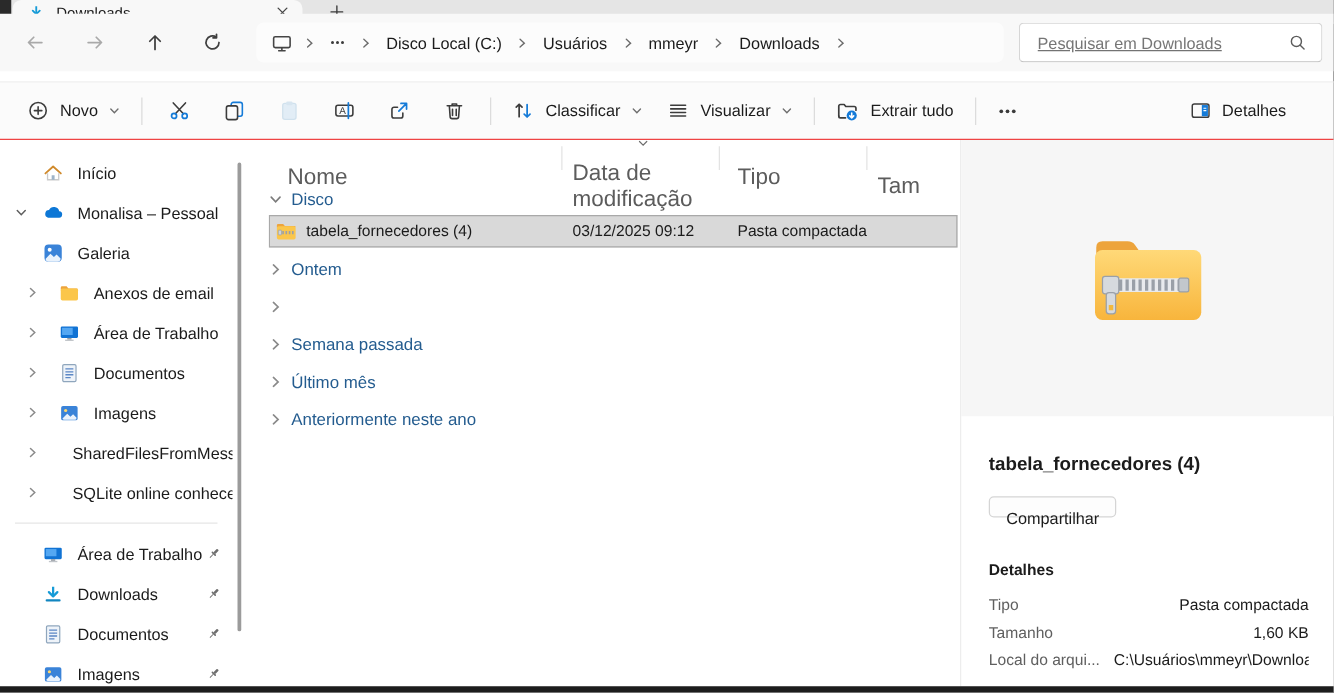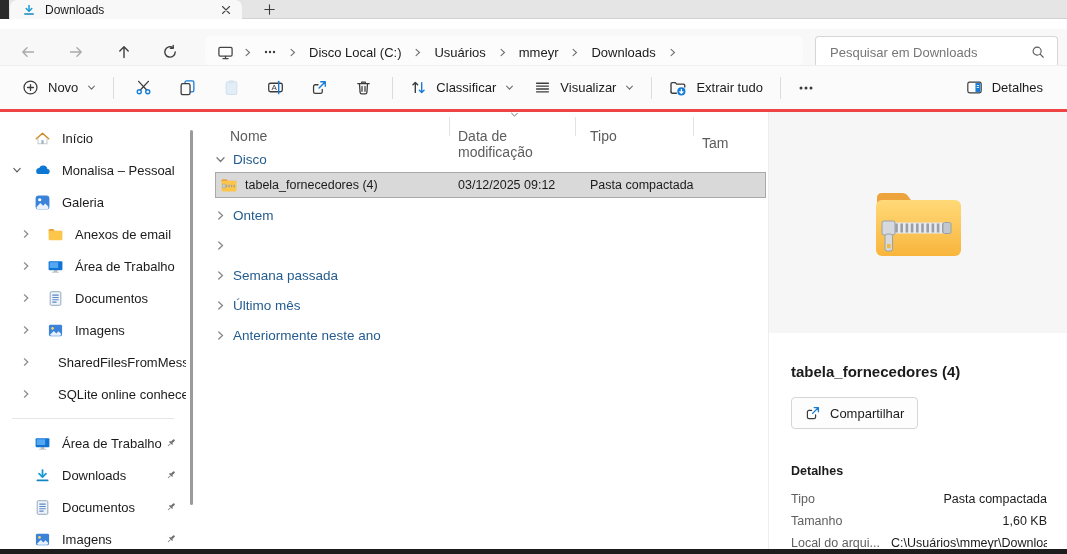--- a/index.html
+++ b/index.html
@@ -9,32 +9,32 @@
 
   
   .tabbar{position:absolute;left:0;top:0;width:100%;height:19px;background:#e5e5e5;border-bottom:1px solid #d2d2d2;box-sizing:border-box;}
   .corner-dark{position:absolute;left:0;top:0;width:9px;height:19px;background:#2a2a2a;}
   .tab-active{position:absolute;left:10px;top:0;width:232px;height:19px;background:#f8f8f8;border-radius:7px 7px 0 0;display:flex;align-items:center;padding:0 8px 0 12px;box-sizing:border-box;}
   .tab-label{font-size:12px;margin-left:9px;flex:1;white-space:nowrap;overflow:hidden;}
   .tab-close{width:16px;height:14px;display:flex;align-items:center;justify-content:center;border-radius:3px;}
   .newtab{position:absolute;left:258px;top:0;width:22px;height:18px;display:flex;align-items:center;justify-content:center;}
 
   
-  .navbar{position:absolute;left:0;top:29px;width:100%;height:46px;background:#f8f8f8;}
+  .navbar{position:absolute;left:0;top:11px;width:100%;height:46px;background:#f8f8f8;}
   .nbtn{position:absolute;top:7px;width:36px;height:32px;display:flex;align-items:center;justify-content:center;border-radius:5px;}
   .crumbbar{position:absolute;left:205px;top:7px;width:598px;height:32px;background:#fcfcfc;border-radius:6px;display:flex;align-items:center;padding:0 6px;box-sizing:border-box;font-size:13px;}
   .crumb{padding:4px 9px;border-radius:4px;white-space:nowrap;}
   .crumb-sep{padding:0 3px;display:flex;align-items:center;}
   .searchbox{position:absolute;left:815px;top:7px;width:243px;height:32px;background:#ffffff;border:1px solid #d6d6d6;border-bottom-color:#c2c2c2;border-radius:4px;box-sizing:border-box;display:flex;align-items:center;}
-  .searchbox input{flex:1;border:none;outline:none;background:transparent;font:13px "Liberation Sans","DejaVu Sans",sans-serif;color:#3b82f6;padding:0 6px 0 14px;}
+  .searchbox input{flex:1;border:none;outline:none;background:transparent;font:13px "Liberation Sans","DejaVu Sans",sans-serif;color:#737373;padding:0 6px 0 14px;text-decoration:underline;}
   .searchbox input::placeholder{color:#767676;}
   .search-ico{margin-right:12px;}
 
   
-  .toolbar{position:absolute;left:0;top:65px;width:100%;height:47px;background:#fbfbfb;border-top:1px solid #efefef;border-bottom:3px solid #ef4444;box-sizing:border-box;display:flex;align-items:center;padding:0 14px 0 12px;}
+  .toolbar{position:absolute;left:0;top:65px;width:100%;height:47px;background:#fbfbfb;border-top:1px solid #efefef;border-bottom:1px solid #ef4444;box-sizing:border-box;display:flex;align-items:center;padding:0 28px 0 12px;}
   .tbtn{display:flex;align-items:center;gap:9px;height:34px;padding:0 10px;border-radius:4px;font-size:13px;white-space:nowrap;}
   .ticon{width:44px;justify-content:center;padding:0;}
   .tdiv{width:1px;height:22px;background:#dcdcdc;margin:0 7px;flex:none;}
   .disabled{opacity:.38;}
   .spacer{flex:1;}
 
   
   .content{position:absolute;left:0;top:112px;width:100%;height:437px;background:#fff;}
 
   
@@ -42,36 +42,36 @@
   .side-item{position:relative;height:32px;display:flex;align-items:center;gap:11px;padding-left:34px;font-size:13px;white-space:nowrap;}
   .side-item.child{padding-left:47px;}
   .chev-abs{position:absolute;left:12px;top:11px;}
   .chev-abs.child{left:21px;}
   .pin{position:absolute;right:9px;top:10px;}
   .side-sep{height:1px;background:#e6e6e6;margin:8px 12px;}
   .side-scroll{position:absolute;left:190px;top:18px;width:3px;height:375px;background:#9b9b9b;border-radius:2px;}
 
   
   .main{position:absolute;left:200px;top:0;width:568px;height:100%;}
-  .cols{position:absolute;left:15px;right:0;top:0;height:28px;display:grid;grid-template-columns:234px 126px 118px 1fr;align-items:center;font-size:14px;color:#5c5c5c;}
+  .cols{position:absolute;left:15px;right:0;top:0;height:28px;display:grid;grid-template-columns:234px 126px 118px 1fr;align-items:center;font-size:18px;color:#5c5c5c;}
   .cols .c0{padding-left:15px;} .cols .c1{padding-left:9px;margin-top:16px;} .cols .c2{padding-left:15px;} .cols .c3{padding-left:9px;margin-top:14px;}
   .colsep{position:absolute;top:5px;width:1px;height:19px;background:#e3e3e3;}
   .sortchev{position:absolute;left:310px;top:0px;}
   .group-head{position:absolute;left:15px;height:26px;display:flex;align-items:center;gap:7px;font-size:13.5px;color:#245c8f;}
   .file-row{position:absolute;left:15px;top:60px;width:551px;height:26px;background:#d9d9d9;box-shadow:inset 0 0 0 1px #a9a9a9;display:grid;grid-template-columns:234px 126px 118px 1fr;align-items:center;font-size:12.5px;}
   .cell-name{display:flex;align-items:center;gap:7px;padding-left:5px;white-space:nowrap;overflow:hidden;}
   .cell{padding-left:9px;white-space:nowrap;}
   .cell.tipo{padding-left:15px;}
 
   
   .details{position:absolute;left:768px;top:0;width:299px;height:100%;background:#fff;border-left:1px solid #ededed;box-sizing:border-box;}
   .preview{height:221px;background:#f6f6f6;display:flex;align-items:center;justify-content:center;}
   .dbody{padding:0 20px 0 22px;}
   .fname{margin-top:30px;font-size:15px;font-weight:700;}
-  .share-btn{margin-top:17px;display:inline-flex;align-items:center;gap:9px;height:32px;padding:0 13px;border:1px solid #d5d5d5;border-radius:4px;background:#fdfdfd;font-size:13px;box-sizing:border-box;}
+  .share-btn{margin-top:17px;display:inline-flex;align-items:center;gap:9px;height:17px;padding:0 13px;border:1px solid #d5d5d5;border-radius:4px;background:#fdfdfd;font-size:13px;box-sizing:border-box;flex-direction:column;}
   .dheading{margin-top:35px;font-size:12.5px;font-weight:700;}
   .drow{display:flex;margin-top:7px;font-size:12.5px;line-height:15px;}
   .drow.first{margin-top:14px;}
   .dlabel{width:100px;flex:none;color:#5f5f5f;white-space:nowrap;overflow:hidden;}
   .dvalue{flex:1;text-align:right;white-space:nowrap;overflow:hidden;}
 
   .bottombar{position:absolute;left:0;bottom:0;width:100%;height:5px;background:#1d1d1d;}
 </style>
 </head>
 <body>

